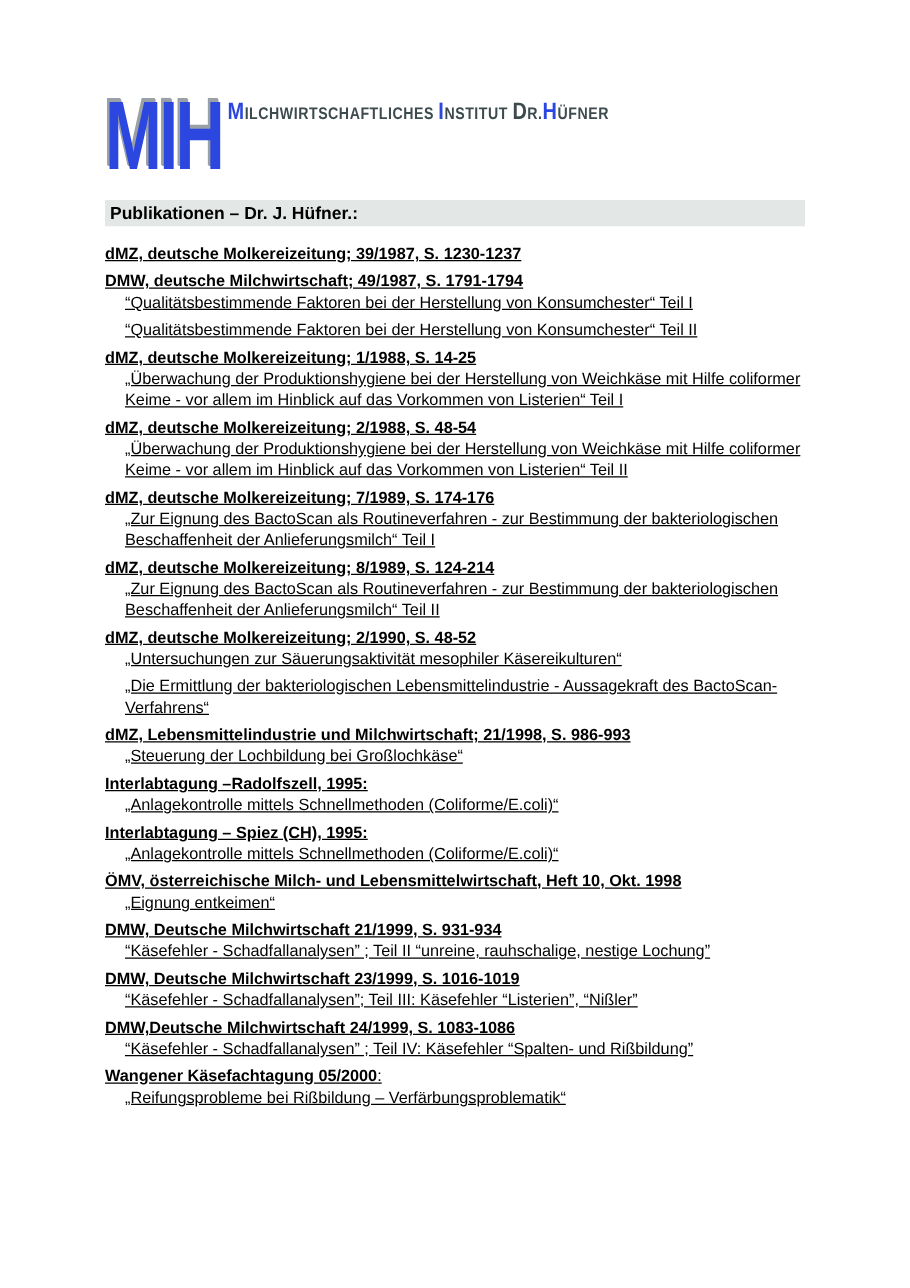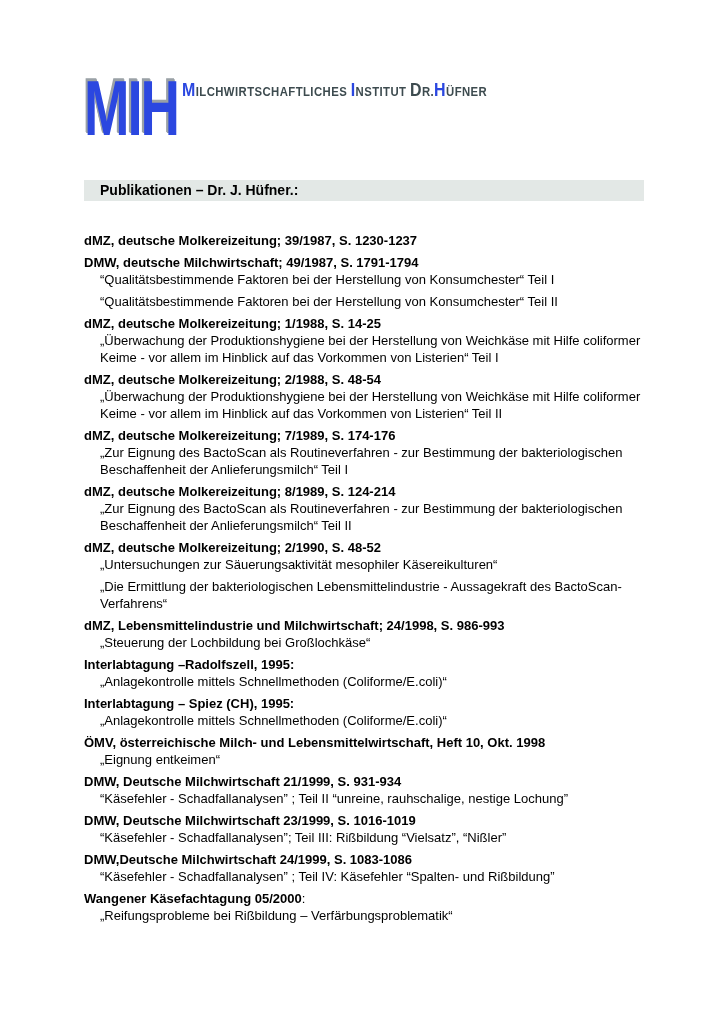--- a/index.html
+++ b/index.html
@@ -53,32 +53,33 @@
     line-height: 20px;
     padding-bottom: 1px;
     white-space: pre;
   }
   .logo-tagline .seg-big   { font-size: 19px; }
   .logo-tagline .seg-small { font-size: 13.5px; }
   .logo-tagline .seg-blue  { color: var(--logo-blue); }
 
   
   .title-bar {
-    margin-top: 40px;
+    margin-top: 20px;
     background: var(--bar-bg);
     font-size: 14px;
     font-weight: bold;
     line-height: 21px;
-    padding-left: 16px;
+    padding-left: 4px;
     height: 21px;
   }
 
   
   .pub-list {
-    margin-top: 31px;
+    margin-top: 13px;
+    text-decoration: underline;
   }
   .pub-entry {
     margin-bottom: 5px;
     font-size: 13px;
     line-height: 17px;
   }
   .pub-heading {
     font-weight: bold;
   }
   .pub-heading .suffix {
@@ -141,21 +142,21 @@
   <div class="pub-entry">
     <div class="pub-heading"><span class="htext">dMZ, deutsche Molkereizeitung; 2/1990, S. 48-52</span><span class="suffix"></span></div>
     <div class="pub-body">„Untersuchungen zur Säuerungsaktivität mesophiler Käsereikulturen“</div>
   </div>
 
   <div class="pub-entry">
     <div class="pub-body">„Die Ermittlung der bakteriologischen Lebensmittelindustrie - Aussagekraft des BactoScan-Verfahrens“</div>
   </div>
 
   <div class="pub-entry">
-    <div class="pub-heading"><span class="htext">dMZ, Lebensmittelindustrie und Milchwirtschaft; 24/1998, S. 986-993</span><span class="suffix"></span></div>
+    <div class="pub-heading"><span class="htext">dMZ, Lebensmittelindustrie und Milchwirtschaft; 21/1998, S. 986-993</span><span class="suffix"></span></div>
     <div class="pub-body">„Steuerung der Lochbildung bei Großlochkäse“</div>
   </div>
 
   <div class="pub-entry">
     <div class="pub-heading"><span class="htext">Interlabtagung –Radolfszell, 1995:</span><span class="suffix"></span></div>
     <div class="pub-body">„Anlagekontrolle mittels Schnellmethoden (Coliforme/E.coli)“</div>
   </div>
 
   <div class="pub-entry">
     <div class="pub-heading"><span class="htext">Interlabtagung – Spiez (CH), 1995:</span><span class="suffix"></span></div>
@@ -167,21 +168,21 @@
     <div class="pub-body">„Eignung entkeimen“</div>
   </div>
 
   <div class="pub-entry">
     <div class="pub-heading"><span class="htext">DMW, Deutsche Milchwirtschaft 21/1999, S. 931-934</span><span class="suffix"></span></div>
     <div class="pub-body">“Käsefehler - Schadfallanalysen” ; Teil II  “unreine, rauhschalige, nestige Lochung”</div>
   </div>
 
   <div class="pub-entry">
     <div class="pub-heading"><span class="htext">DMW, Deutsche Milchwirtschaft 23/1999, S. 1016-1019</span><span class="suffix"></span></div>
-    <div class="pub-body">“Käsefehler - Schadfallanalysen”; Teil III: Rißbildung “Vielsatz”, “Nißler”</div>
+    <div class="pub-body">“Käsefehler - Schadfallanalysen”; Teil III: Käsefehler “Listerien”, “Nißler”</div>
   </div>
 
   <div class="pub-entry">
     <div class="pub-heading"><span class="htext">DMW,Deutsche Milchwirtschaft 24/1999, S. 1083-1086</span><span class="suffix"></span></div>
     <div class="pub-body">“Käsefehler - Schadfallanalysen” ; Teil IV: Käsefehler “Spalten- und Rißbildung”</div>
   </div>
 
   <div class="pub-entry">
     <div class="pub-heading"><span class="htext">Wangener Käsefachtagung 05/2000</span><span class="suffix">:</span></div>
     <div class="pub-body">„Reifungsprobleme bei Rißbildung – Verfärbungsproblematik“</div>

